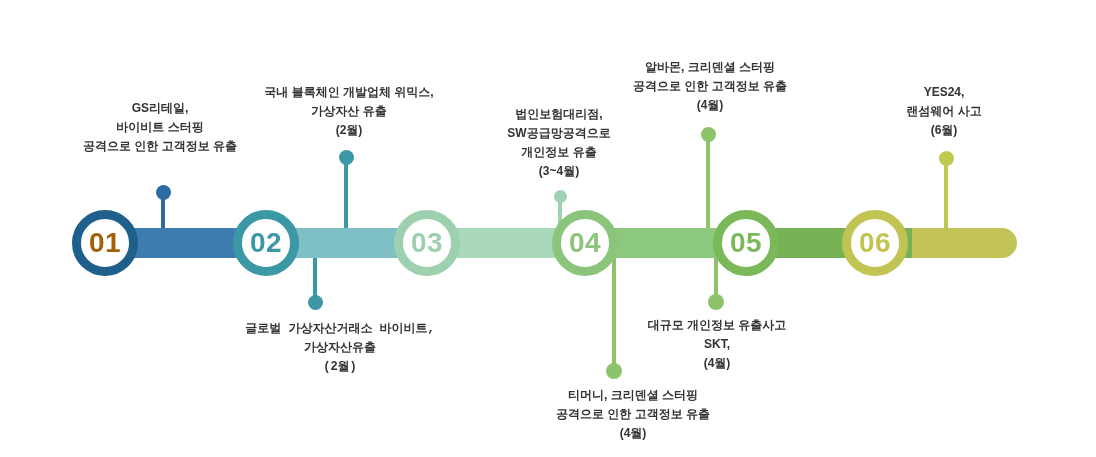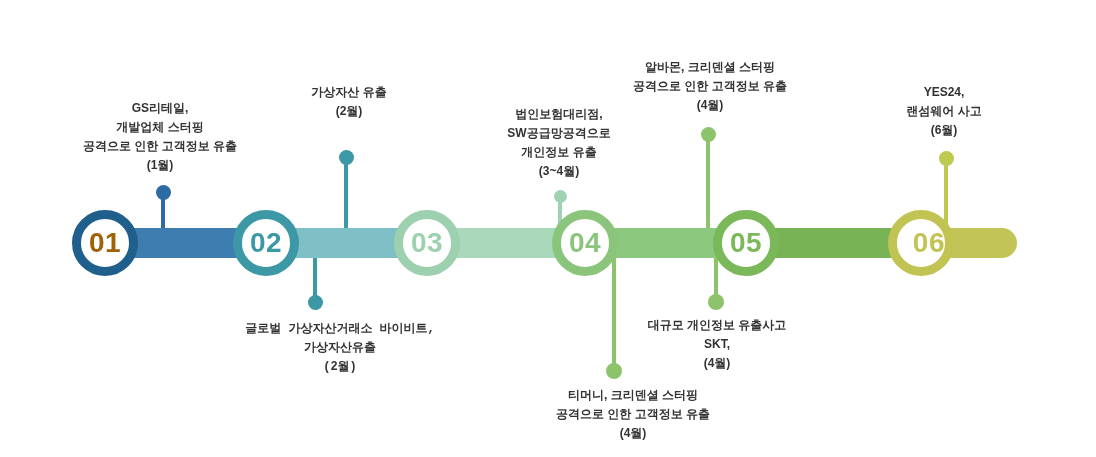--- a/index.html
+++ b/index.html
@@ -96,30 +96,30 @@
     </div>
     <div class="circle" style="left: 394px; top: 210px; width: 66px; height: 66px; border: 9px solid rgb(157, 208, 174);">
       <span class="num" style="color: rgb(157, 208, 174);">03</span>
     </div>
     <div class="circle" style="left: 552px; top: 210px; width: 66px; height: 66px; border: 9px solid rgb(139, 197, 124);">
       <span class="num" style="color: rgb(139, 197, 124);">04</span>
     </div>
     <div class="circle" style="left: 713px; top: 210px; width: 66px; height: 66px; border: 9px solid rgb(122, 184, 90);">
       <span class="num" style="color: rgb(122, 184, 90);">05</span>
     </div>
-    <div class="circle" style="left: 888px; top: 210px; width: 66px; height: 66px; border: 9px solid rgb(193, 195, 82); justify-content: flex-end;">
+    <div class="circle" style="left: 842px; top: 210px; width: 66px; height: 66px; border: 9px solid rgb(193, 195, 82);">
       <span class="num" style="color: rgb(193, 195, 82);">06</span>
     </div>
     <div class="event-label" style="left: 160px; top: 99px;">
       <div class="event-line">GS리테일,</div>
-      <div class="event-line">개발업체 스터핑</div>
+      <div class="event-line">바이비트 스터핑</div>
       <div class="event-line">공격으로 인한 고객정보 유출</div>
-      <div class="event-line">(1월)</div>
     </div>
     <div class="event-label" style="left: 349px; top: 83px;">
+      <div class="event-line">국내 블록체인 개발업체 위믹스,</div>
       <div class="event-line">가상자산 유출</div>
       <div class="event-line">(2월)</div>
     </div>
     <div class="event-label" style="left: 340px; top: 320px; font-family: Liberation Mono, monospace;">
       <div class="event-line">글로벌 가상자산거래소 바이비트,</div>
       <div class="event-line">가상자산유출</div>
       <div class="event-line">(2월)</div>
     </div>
     <div class="event-label" style="left: 559px; top: 105px;">
       <div class="event-line">법인보험대리점,</div>

